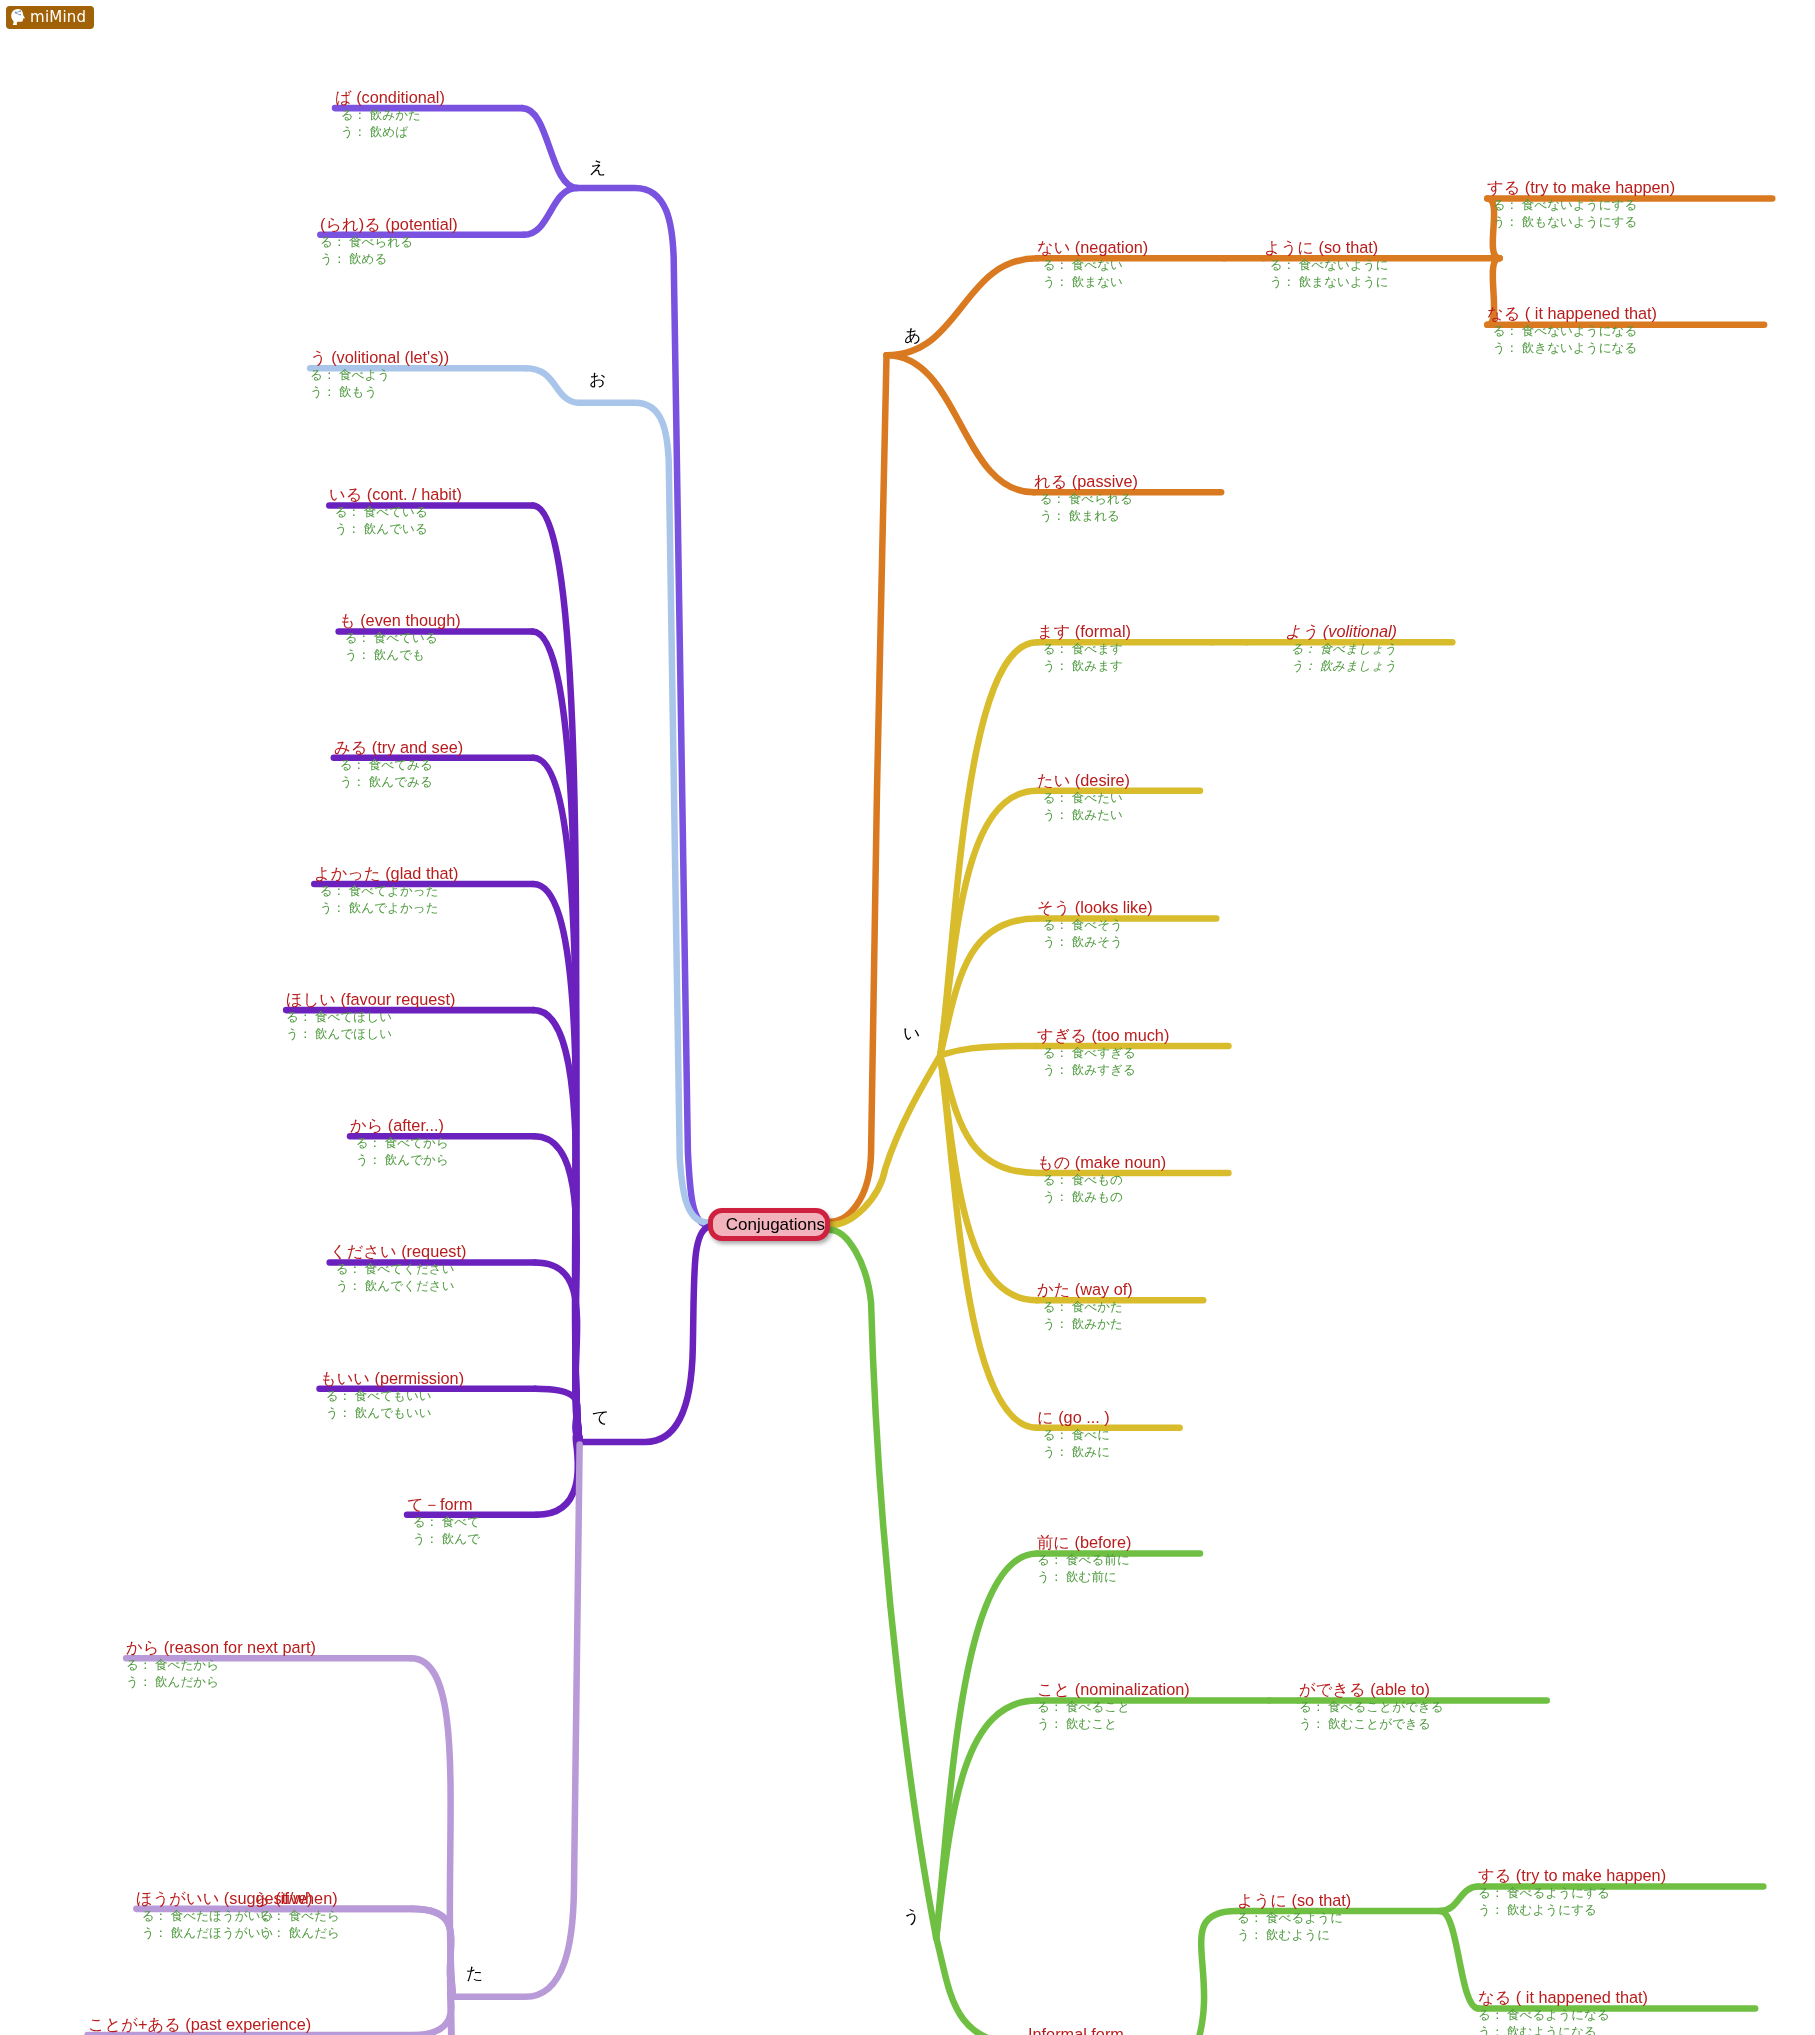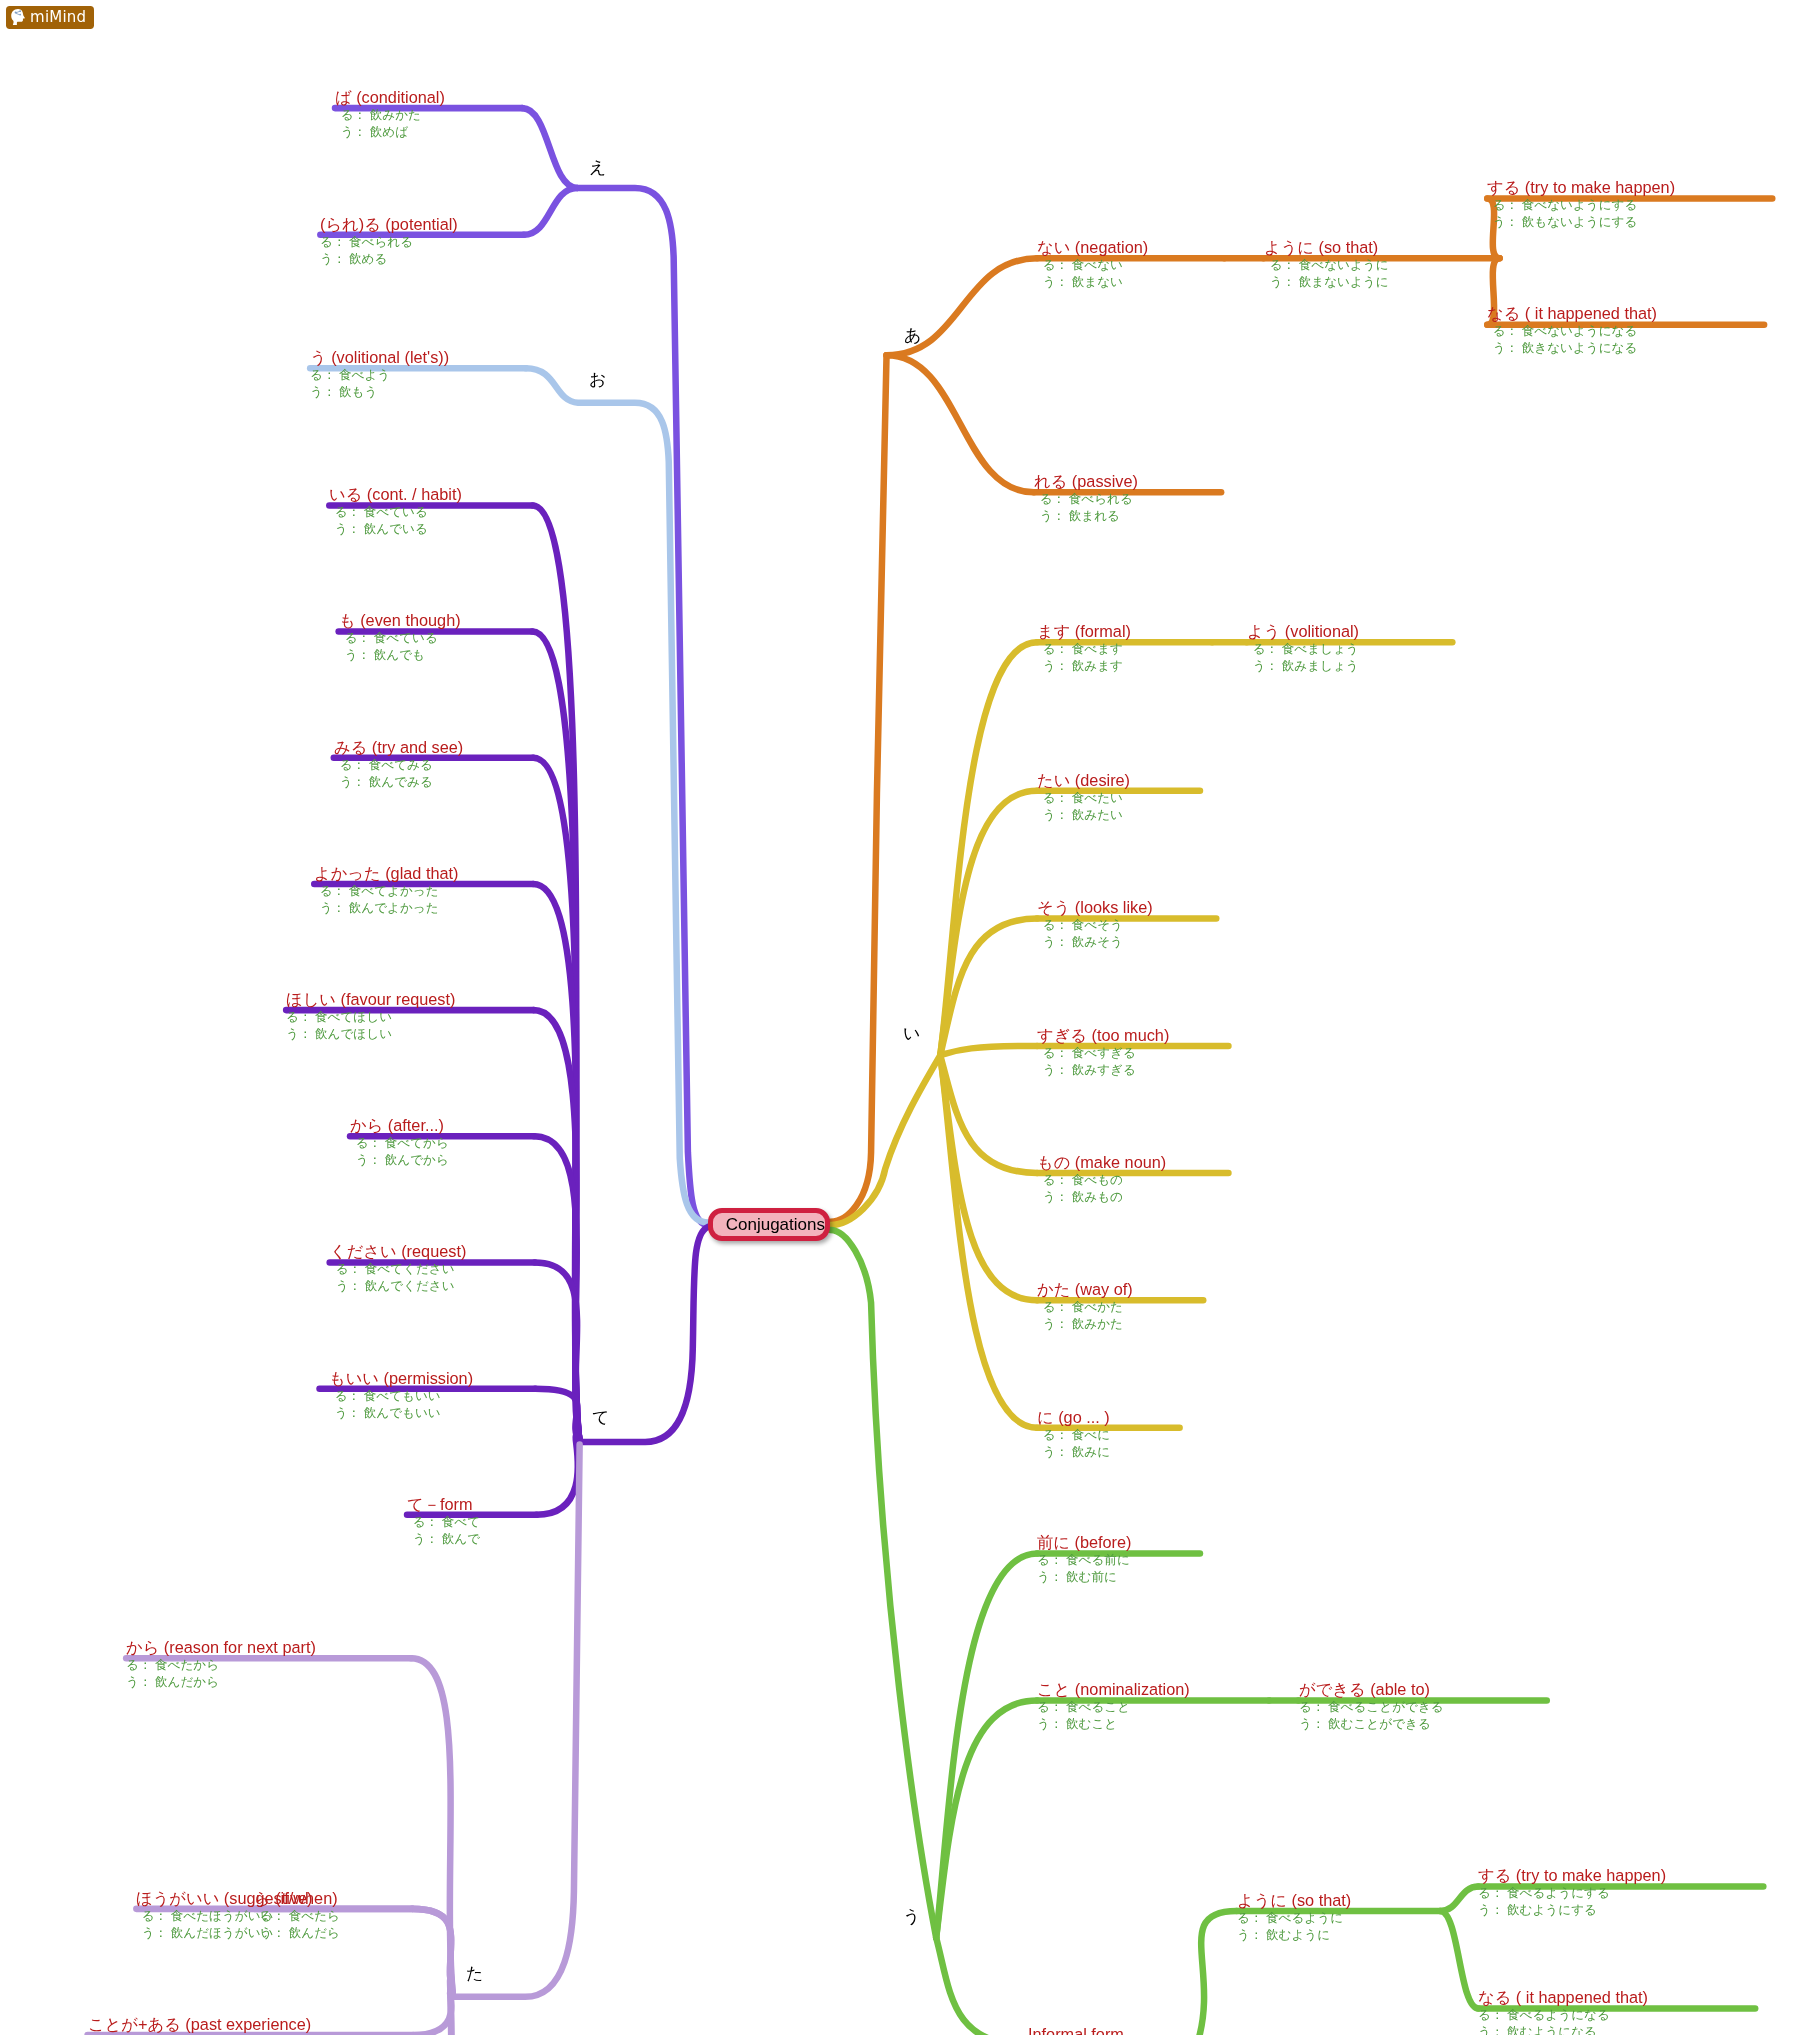--- a/index.html
+++ b/index.html
@@ -197,21 +197,21 @@
     <div class="node pad-ex" style="left: 350px; top: 1116px; width: 184px;">
       <div class="title">から (after...)</div>
       <div class="ex">る：  食べてから</div>
       <div class="ex">う：  飲んでから</div>
     </div>
     <div class="node pad-ex" style="left: 330px; top: 1242px; width: 205px;">
       <div class="title">ください (request)</div>
       <div class="ex">る：  食べてください</div>
       <div class="ex">う：  飲んでください</div>
     </div>
-    <div class="node pad-ex" style="left: 320px; top: 1369px; width: 216px; margin-left: 9px;">
+    <div class="node pad-ex" style="left: 320px; top: 1369px; width: 216px;">
       <div class="title">もいい (permission)</div>
       <div class="ex">る：  食べてもいい</div>
       <div class="ex">う：  飲んでもいい</div>
     </div>
     <div class="node pad-ex" style="left: 407px; top: 1495px; width: 129px;">
       <div class="title">て－form</div>
       <div class="ex">る：  食べて</div>
       <div class="ex">う：  飲んで</div>
     </div>
     <div class="blabel" style="left: 592px; top: 1408px;">て</div>
@@ -259,21 +259,21 @@
       <div class="title">れる (passive)</div>
       <div class="ex">る：  食べられる</div>
       <div class="ex">う：  飲まれる</div>
     </div>
     <div class="blabel" style="left: 904px; top: 326px;">あ</div>
     <div class="node pad-ex" style="left: 1037px; top: 622px; width: 175px;">
       <div class="title">ます (formal)</div>
       <div class="ex">る：  食べます</div>
       <div class="ex">う：  飲みます</div>
     </div>
-    <div class="node pad-ex" style="left: 1247px; top: 622px; width: 206px;">
+    <div class="node pad-ex" style="left: 1285px; top: 622px; width: 206px; font-style: italic;">
       <div class="title">よう (volitional)</div>
       <div class="ex">る：  食べましょう</div>
       <div class="ex">う：  飲みましょう</div>
     </div>
     <div class="node pad-ex" style="left: 1037px; top: 771px; width: 163px;">
       <div class="title">たい (desire)</div>
       <div class="ex">る：  食べたい</div>
       <div class="ex">う：  飲みたい</div>
     </div>
     <div class="node pad-ex" style="left: 1037px; top: 898px; width: 179px;">

